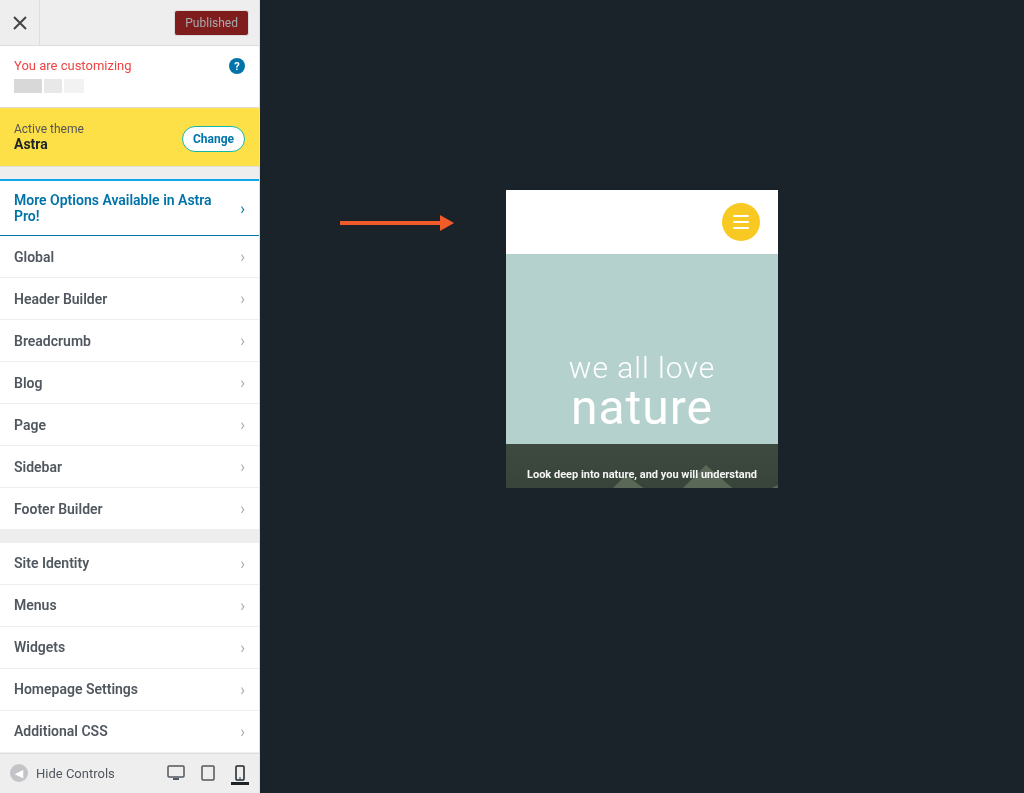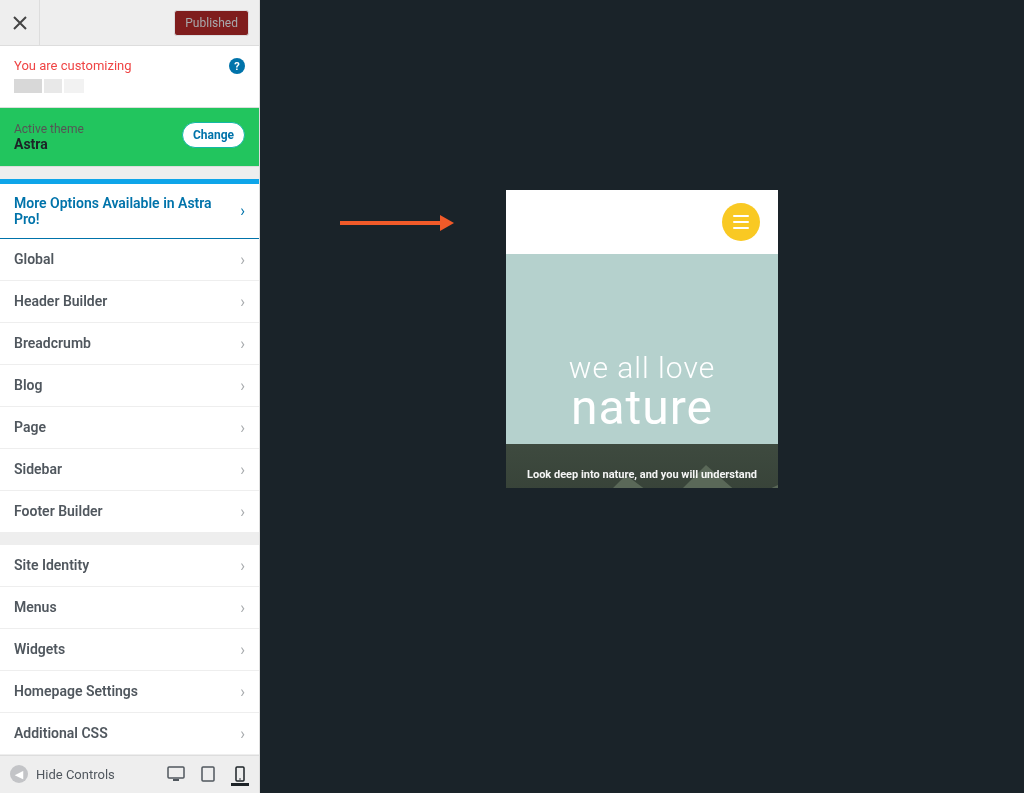--- a/index.html
+++ b/index.html
@@ -6,30 +6,30 @@
 body { width: 1024px; height: 793px; display: flex; overflow: hidden; }
 .sidebar { width: 260px; height: 100%; background: #eee; display: flex; flex-direction: column; border-right: 1px solid #ddd; }
 .sidebar-header { height: 46px; background: #eee; display: flex; align-items: center; justify-content: space-between; border-bottom: 1px solid #ddd; }
 .close-btn { width: 40px; height: 46px; display: flex; align-items: center; justify-content: center; cursor: pointer; color: #444; font-size: 18px; border-right: 1px solid #ddd; }
 .publish-btn { margin-right: 10px; background: #7f1d1d; border: 1px solid #dcdcde; color: #a7aaad; padding: 5px 10px; border-radius: 3px; font-size: 12px; cursor: default; }
 .customizing { background: #fff; padding: 12px 14px 14px; border-bottom: 1px solid #ddd; position: relative; }
 .customizing-label { font-size: 13px; color: #ef4444; }
 .help-icon { position: absolute; right: 14px; top: 12px; width: 16px; height: 16px; background: #0073aa; border-radius: 50%; color: #fff; font-size: 11px; display: flex; align-items: center; justify-content: center; font-weight: bold; cursor: pointer; }
 .stub-logo { margin-top: 6px; display: flex; gap: 2px; }
 .stub-bar { height: 14px; background: #e5e5e5; }
-.theme-row { background: #22c55e; padding: 14px; border-bottom: 1px solid #ddd; display: flex; align-items: flex-start; justify-content: space-between; }
+.theme-row { background: #fde047; padding: 14px; border-bottom: 1px solid #ddd; display: flex; align-items: flex-end; justify-content: space-between; }
 .theme-info .label { font-size: 12px; color: #555; }
 .theme-info .name { font-size: 14px; font-weight: 700; color: #1d2327; }
 .change-btn { border: 1px solid #14b8a6; color: #0073aa; background: #fff; padding: 5px 10px; border-radius: 13px; font-size: 12px; cursor: pointer; font-weight: bold; }
 .spacer { height: 14px; background: #eee; }
 .panel-list { background: #fff; }
 .panel-item { display: flex; align-items: center; justify-content: space-between; padding: 11px 14px; border-bottom: 1px solid #eee; cursor: pointer; }
 .panel-item .label { font-size: 14px; font-weight: 600; color: #50575e; }
 .panel-item.promo .label { color: #0073aa; }
-.panel-item.promo { border-top: 5px solid #0ea5e9; border-bottom: 1px solid #0073aa; }
+.panel-item.promo { border-top: 2px solid #0ea5e9; border-bottom: 1px solid #0073aa; }
 .chevron { color: #a7aaad; font-size: 16px; }
 .panel-item.promo .chevron { color: #0073aa; }
 .footer-bar { margin-top: auto; height: 45px; background: #eee; border-top: 1px solid #ddd; display: flex; align-items: center; padding: 0 10px; }
 .hide-controls { display: flex; align-items: center; gap: 8px; color: #50575e; font-size: 13px; cursor: pointer; }
 .hide-controls .arrow { width: 18px; height: 18px; background: #c3c4c7; border-radius: 50%; display: flex; align-items: center; justify-content: center; font-size: 11px; color: #fff; }
 .device-icons { margin-left: auto; display: flex; gap: 14px; align-items: center; }
 .device-icon { width: 18px; height: 18px; display: flex; align-items: center; justify-content: center; color: #50575e; cursor: pointer; }
 .device-icon.active { border-bottom: 3px solid #1d2327; padding-bottom: 2px; margin-bottom: -5px; }
 .preview { flex: 1; background: #1a2329; display: flex; align-items: flex-start; justify-content: center; position: relative; }
 .arrow-annot { position: absolute; left: 80px; top: 215px; display: flex; align-items: center; }

